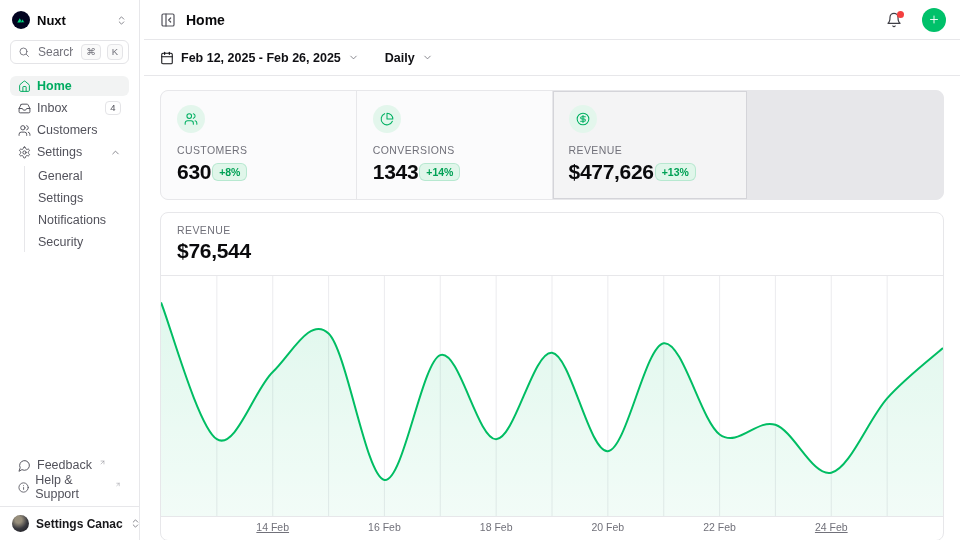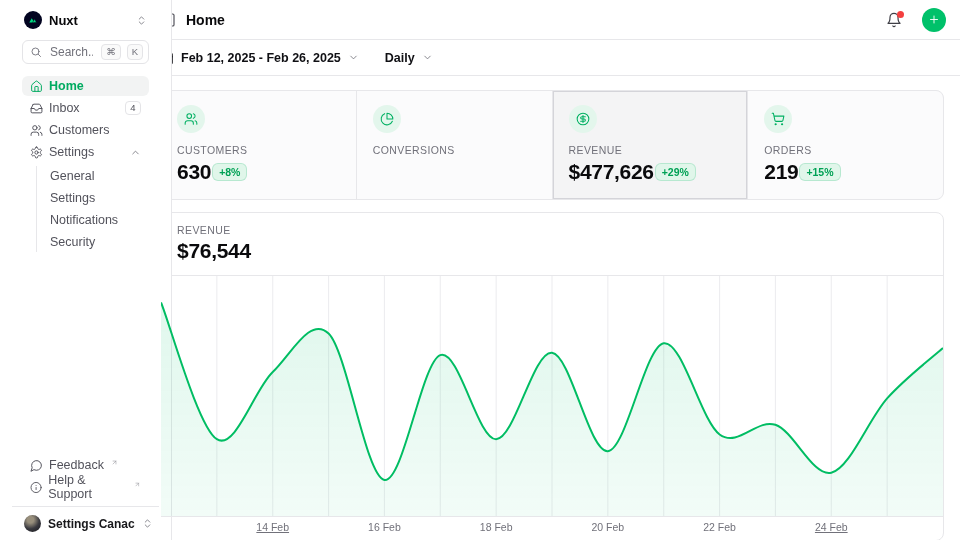--- a/index.html
+++ b/index.html
@@ -6,22 +6,22 @@
   html,body { margin:0; padding:0; }
   body {
     width:960px; height:540px; overflow:hidden;
     background:#fff; color:#18181b;
     font-family:"Liberation Sans","DejaVu Sans",sans-serif;
     -webkit-font-smoothing:antialiased;
   }
   svg.ic { display:block; fill:none; stroke:currentColor; stroke-width:1.8; stroke-linecap:round; stroke-linejoin:round; }
 
   
-  .sidebar { position:fixed; left:0; top:0; bottom:0; width:172px; background:#fff;
-    border-right:1px solid #e7e7ea; display:flex; flex-direction:column; padding:10px 22px 0; }
+  .sidebar { position:fixed; left:0; top:0; bottom:0; width:140px; background:#fff;
+    border-right:1px solid #e7e7ea; display:flex; flex-direction:column; padding:10px 10px 0; }
   .sb-head { display:flex; align-items:center; gap:7px; padding:1px 2px; margin-bottom:10px; }
   .logo-circle { width:18px; height:18px; border-radius:50%; background:#020420;
     display:flex; align-items:center; justify-content:center; flex:none; }
   .sb-brand { font-size:13px; font-weight:700; color:#09090b; flex:1; }
   .muted-ic { color:#71717a; display:flex; }
   .search { display:flex; align-items:center; gap:6px; border:1px solid #e4e4e7; border-radius:6px;
     height:24px; padding:0 5px 0 7px; margin-bottom:12px; background:#fff; }
   .search input { border:0; outline:0; flex:1; min-width:0; font-size:12px; color:#3f3f46;
     background:transparent; font-family:inherit; }
   .search input::placeholder { color:#71717a; }
@@ -278,47 +278,37 @@
         </div>
       </div>
       <div class="stat-cell">
         <div class="stat-icon">
           <svg class="ic" width="14" height="14" viewBox="0 0 24 24">
               <path d="M21.21 15.89A10 10 0 1 1 8 2.83"></path>
               <path d="M22 12A10 10 0 0 0 12 2v10z"></path>
             </svg>
         </div>
         <div class="stat-label">CONVERSIONS</div>
+        <div class="stat-row">
+          <span class="stat-value">1343</span>
+          <span class="delta-badge">+14%</span>
+        </div>
       </div>
       <div class="stat-cell selected">
         <div class="stat-icon">
           <svg class="ic" width="14" height="14" viewBox="0 0 24 24">
               <circle cx="12" cy="12" r="10"></circle>
               <path d="M16 8h-6a2 2 0 1 0 0 4h4a2 2 0 1 1 0 4H8"></path>
               <path d="M12 18V6"></path>
             </svg>
         </div>
         <div class="stat-label">REVENUE</div>
         <div class="stat-row">
           <span class="stat-value">$477,626</span>
-          <span class="delta-badge">+29%</span>
-        </div>
-      </div>
-      <div class="stat-cell">
-        <div class="stat-icon">
-          <svg class="ic" width="14" height="14" viewBox="0 0 24 24">
-              <circle cx="8" cy="21" r="1"></circle>
-              <circle cx="19" cy="21" r="1"></circle>
-              <path d="M2.05 2.05h2l2.66 12.42a2 2 0 0 0 2 1.58h9.78a2 2 0 0 0 1.95-1.57l1.65-7.43H5.12"></path>
-            </svg>
-        </div>
-        <div class="stat-label">ORDERS</div>
-        <div class="stat-row">
-          <span class="stat-value">219</span>
-          <span class="delta-badge">+15%</span>
+          <span class="delta-badge">+13%</span>
         </div>
       </div>
     </div>
 
     <div class="chart-card">
       <div class="chart-head">
         <div class="chart-label">REVENUE</div>
         <div class="chart-value">$76,544</div>
       </div>
       <div class="plot">

